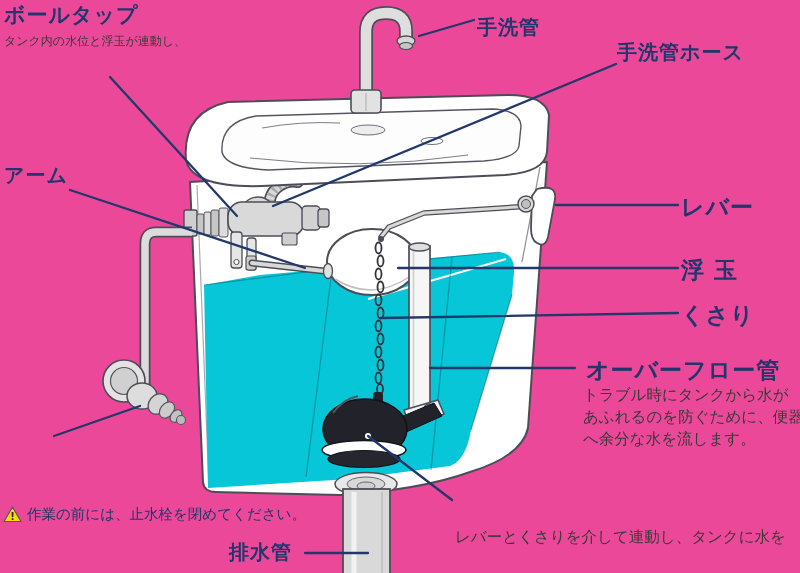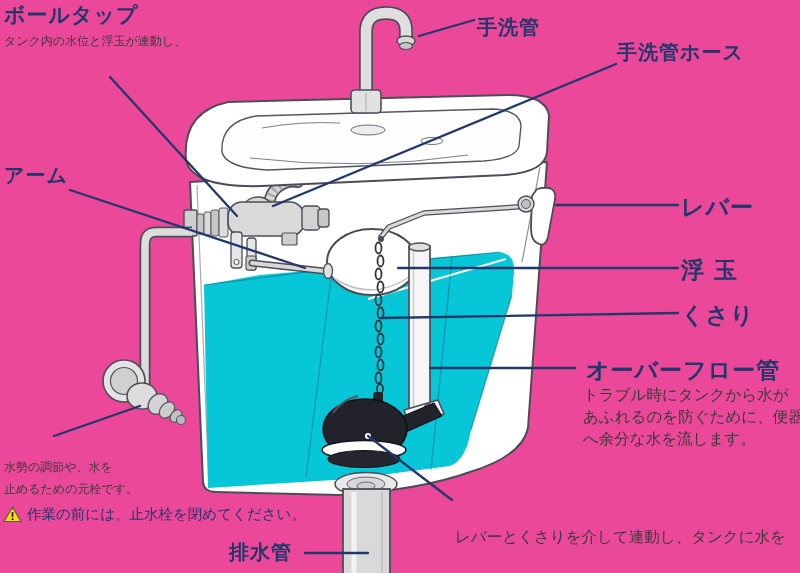--- a/index.html
+++ b/index.html
@@ -194,24 +194,20 @@
 
   <div class="lbl t-navy h19" style="left:681px;top:300px;">くさり</div>
 
   <div class="lbl t-navy h19" style="left:586px;top:355px;">オーバーフロー管</div>
   <div class="lbl t-desc d15" style="left:583px;top:384px;">
     <div>トラブル時にタンクから水が</div>
     <div>あふれるのを防ぐために、便器</div>
     <div>へ余分な水を流します。</div>
   </div>
 
-  <div class="lbl t-desc d16" style="left:4px;top:456px;">
-    <div>水勢の調節や、水を</div>
-    <div>止めるための元栓です。</div>
-  </div>
   <div class="lbl warn-row" style="left:3px;top:505px;">
     <span class="warn-tri">
       <svg width="19" height="17" viewBox="0 0 19 17">
         <path d="M9.5,1 L18,15.5 L1,15.5 Z" fill="#ffd900" stroke="#55555f" stroke-width="1.2" stroke-linejoin="round"></path>
         <text x="9.5" y="13.5" font-size="10" font-weight="bold" fill="#222" text-anchor="middle">!</text>
       </svg>
     </span>
     <span>作業の前には、止水栓を閉めてください。</span>
   </div>
 

